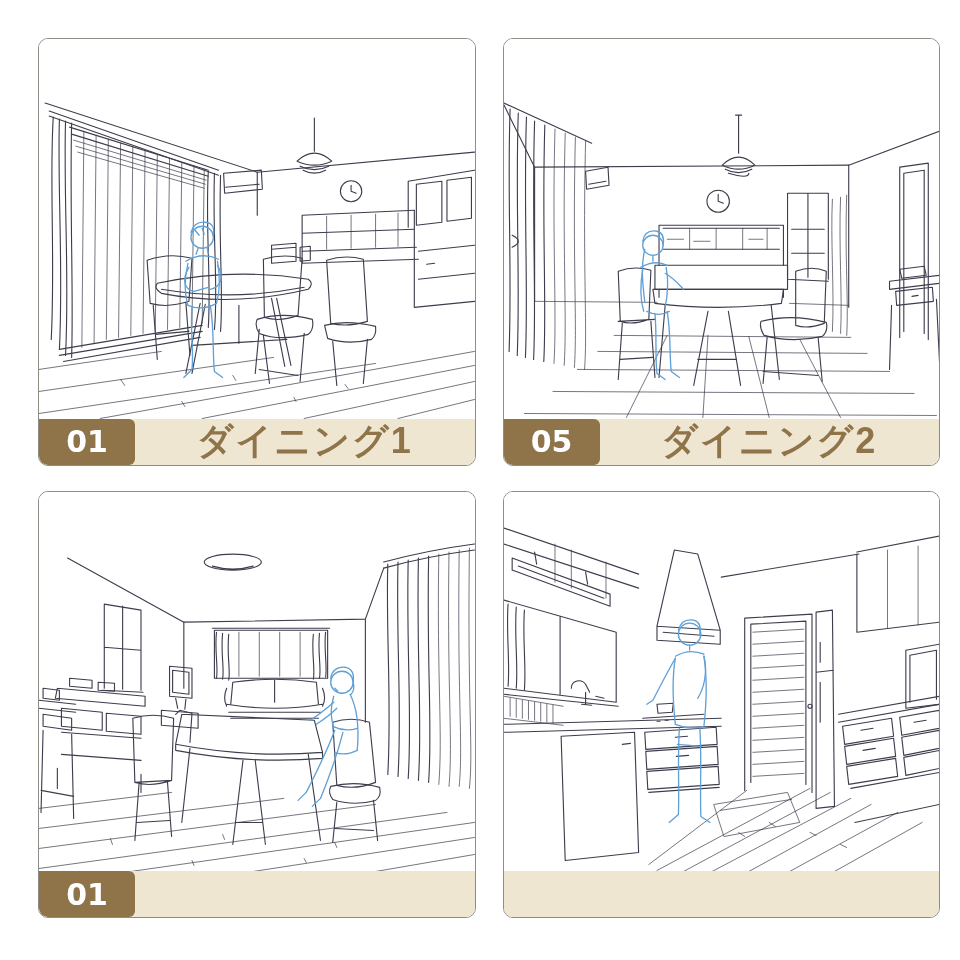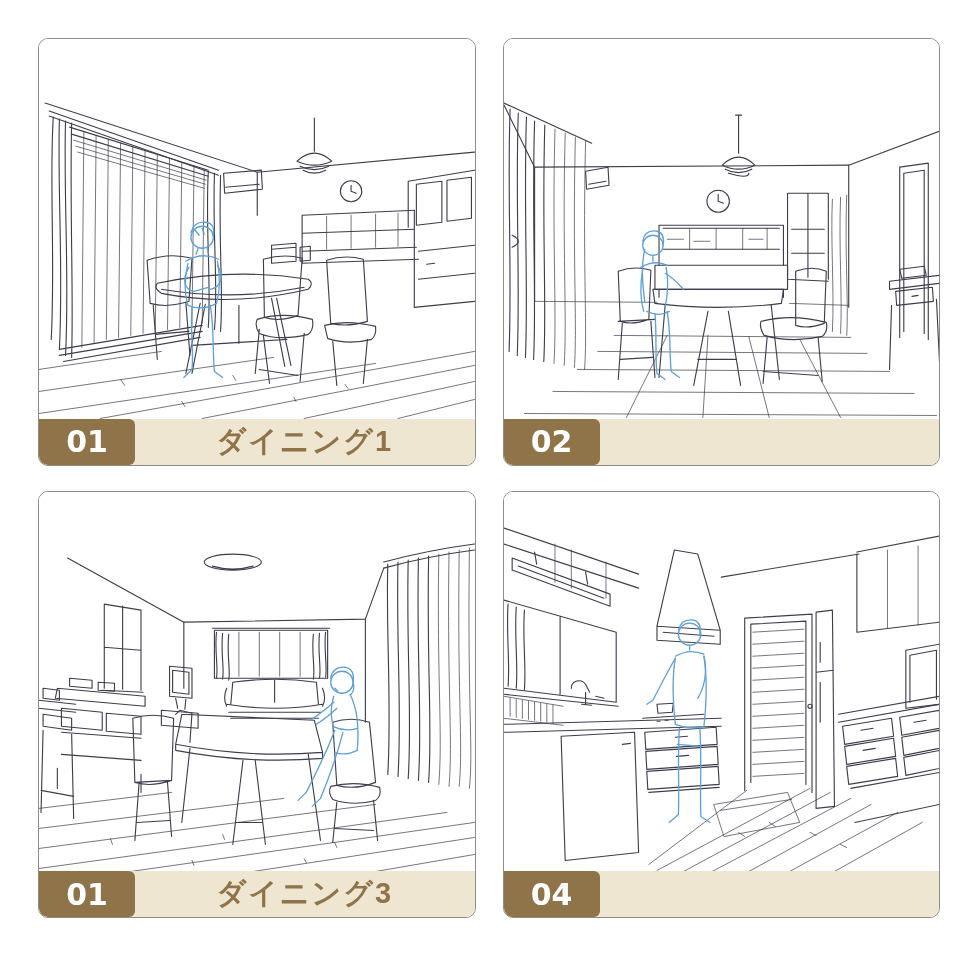--- a/index.html
+++ b/index.html
@@ -29,21 +29,21 @@
   .art{flex:1 1 auto;min-height:0;background:#fff;}
   .art svg{width:100%;height:100%;display:block;}
   .bar{flex:0 0 46px;height:46px;display:flex;align-items:stretch;background:var(--bar-beige);}
   .num{
     flex:0 0 96px;width:96px;display:flex;align-items:center;justify-content:center;
     background:var(--accent-brown);color:#fff;font-size:30px;font-weight:bold;
     border-radius:0 6px 6px 0;font-family:"DejaVu Sans","Liberation Sans",sans-serif;
   }
   .label{
     flex:1;display:flex;align-items:center;justify-content:center;
-    color:var(--accent-brown);font-size:29px;font-weight:bold;letter-spacing:2px;
+    color:var(--accent-brown);font-size:36px;font-weight:bold;letter-spacing:2px;
   }
   .ink{stroke:var(--line-art);stroke-width:1.1;fill:none;stroke-linecap:round;stroke-linejoin:round;}
   .thin{stroke:var(--line-art);stroke-width:0.7;fill:none;stroke-linecap:round;}
   .blue{stroke:var(--figure-blue);stroke-width:1.3;fill:none;stroke-linecap:round;stroke-linejoin:round;}
 </style>
 </head>
 <body>
 
 <div class="grid">
 
@@ -171,21 +171,22 @@
           <path d="M136,206 a10,10 0 1 0 20,0 a10,10 0 1 0 -20,0"></path>
           <path d="M136,202 Q138,190 150,192 Q158,194 156,206"></path>
           <path d="M138,210 C134,228 136,246 138,262 M146,216 L146,222"></path>
           <path d="M134,228 Q148,220 160,226 M136,230 C133,248 134,262 137,272 M159,228 C162,244 160,258 158,268"></path>
           <path d="M158,234 C168,240 172,246 176,250"></path>
           <path d="M140,272 Q152,278 162,272 M148,274 C150,296 148,316 150,334 M160,272 C164,296 162,316 164,332 M150,334 L158,340 M164,332 L172,338"></path>
         </g>
       </svg>
     </div>
     <figcaption class="bar">
-      <span class="num">02</span>
+      <span class="num">05</span>
+      <span class="label">ダイニング2</span>
     </figcaption>
   </figure>
 
   <figure class="panel">
     <div class="art">
       <svg viewBox="0 0 427 379" preserveAspectRatio="none">
         <g class="ink">
           <path d="M28,66 L142,130 L320,127 L338,76"></path>
             <path d="M142,130 L142,196 M320,127 L320,230"></path>
         </g>
@@ -234,21 +235,20 @@
           <path d="M286,190 a11,11 0 1 0 22,0 a11,11 0 1 0 -22,0"></path>
           <path d="M286,186 Q288,174 300,175 Q310,177 308,190 Q310,198 306,202 M290,196 L293,199"></path>
           <path d="M305,202 C312,216 314,236 312,258 M289,204 C286,214 286,224 288,232"></path>
           <path d="M289,210 C280,218 272,224 266,228 M292,216 C284,224 278,228 272,232"></path>
           <path d="M288,234 Q300,240 312,236 M290,238 C282,260 272,280 262,300 M298,240 C292,264 284,286 276,306 M262,300 L254,308 M276,306 L268,314 M312,258 Q300,264 290,260"></path>
         </g>
       </svg>
     </div>
     <figcaption class="bar">
       <span class="num">01</span>
-      <span class="label">ダイニング3</span>
     </figcaption>
   </figure>
 
   <figure class="panel">
     <div class="art">
       <svg viewBox="0 0 427 379" preserveAspectRatio="none">
         <g class="ink">
           <path d="M0,36 L132,82 M0,52 L132,96"></path>
           <path class="thin" d="M50,52 L50,90 M66,58 L66,96 M100,70 L100,106"></path>
           <path d="M8,66 L104,102 M8,78 L104,114 M8,66 L8,78 M104,102 L104,114 M14,74 L98,106 M30,60 L32,72 M80,80 L82,92"></path>
@@ -296,17 +296,16 @@
           <path d="M171,142 a11,11 0 1 0 22,0 a11,11 0 1 0 -22,0"></path>
           <path d="M171,138 Q174,126 186,128 Q194,130 192,142 M182,153 L182,158"></path>
           <path d="M168,164 Q182,156 196,162"></path>
           <path d="M168,166 C160,180 152,196 146,208 M146,208 L140,212 M196,164 C200,180 196,196 190,206"></path>
           <path d="M168,166 C164,190 166,214 168,232 M196,164 C200,190 198,216 196,234 M168,232 Q182,238 196,234 M170,252 L194,254"></path>
           <path d="M172,236 C170,264 172,294 171,322 M192,236 C194,266 192,296 193,324 M171,322 L162,330 M193,324 L202,330"></path>
         </g>
       </svg>
     </div>
     <figcaption class="bar">
-      <span class="num">04</span>
     </figcaption>
   </figure>
 
 </div>
 
 </body></html>

